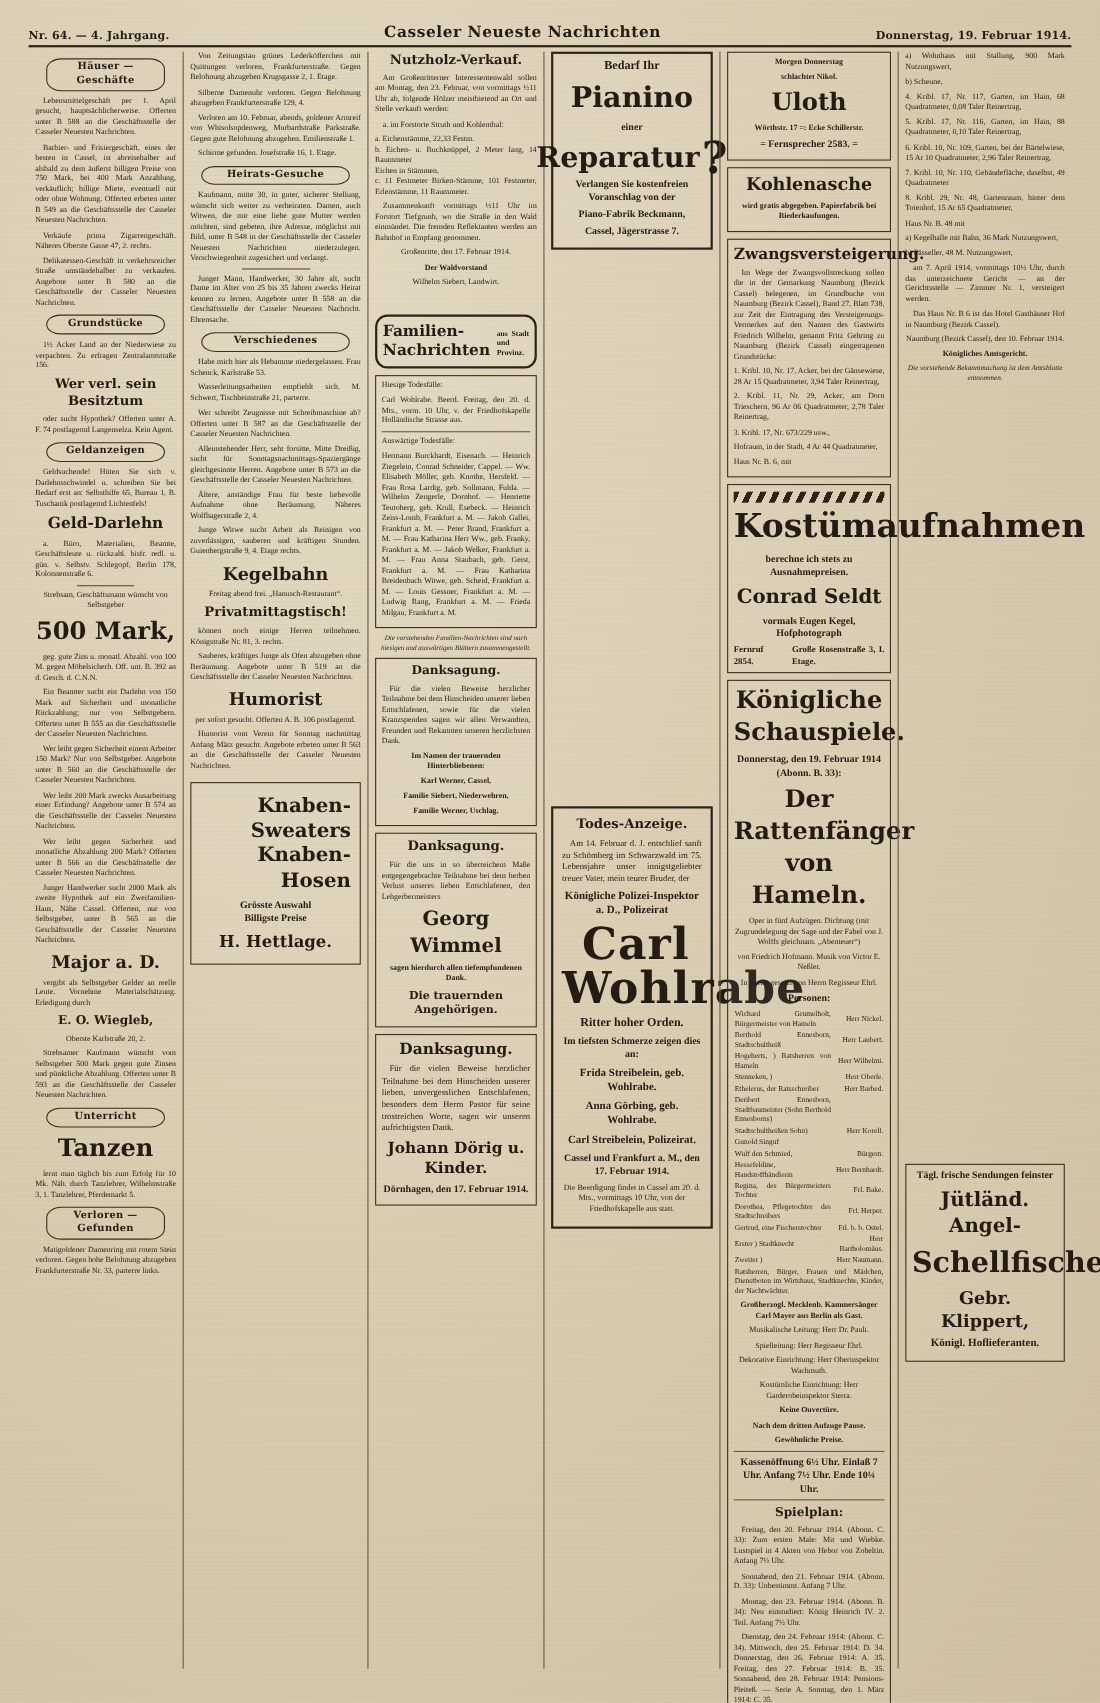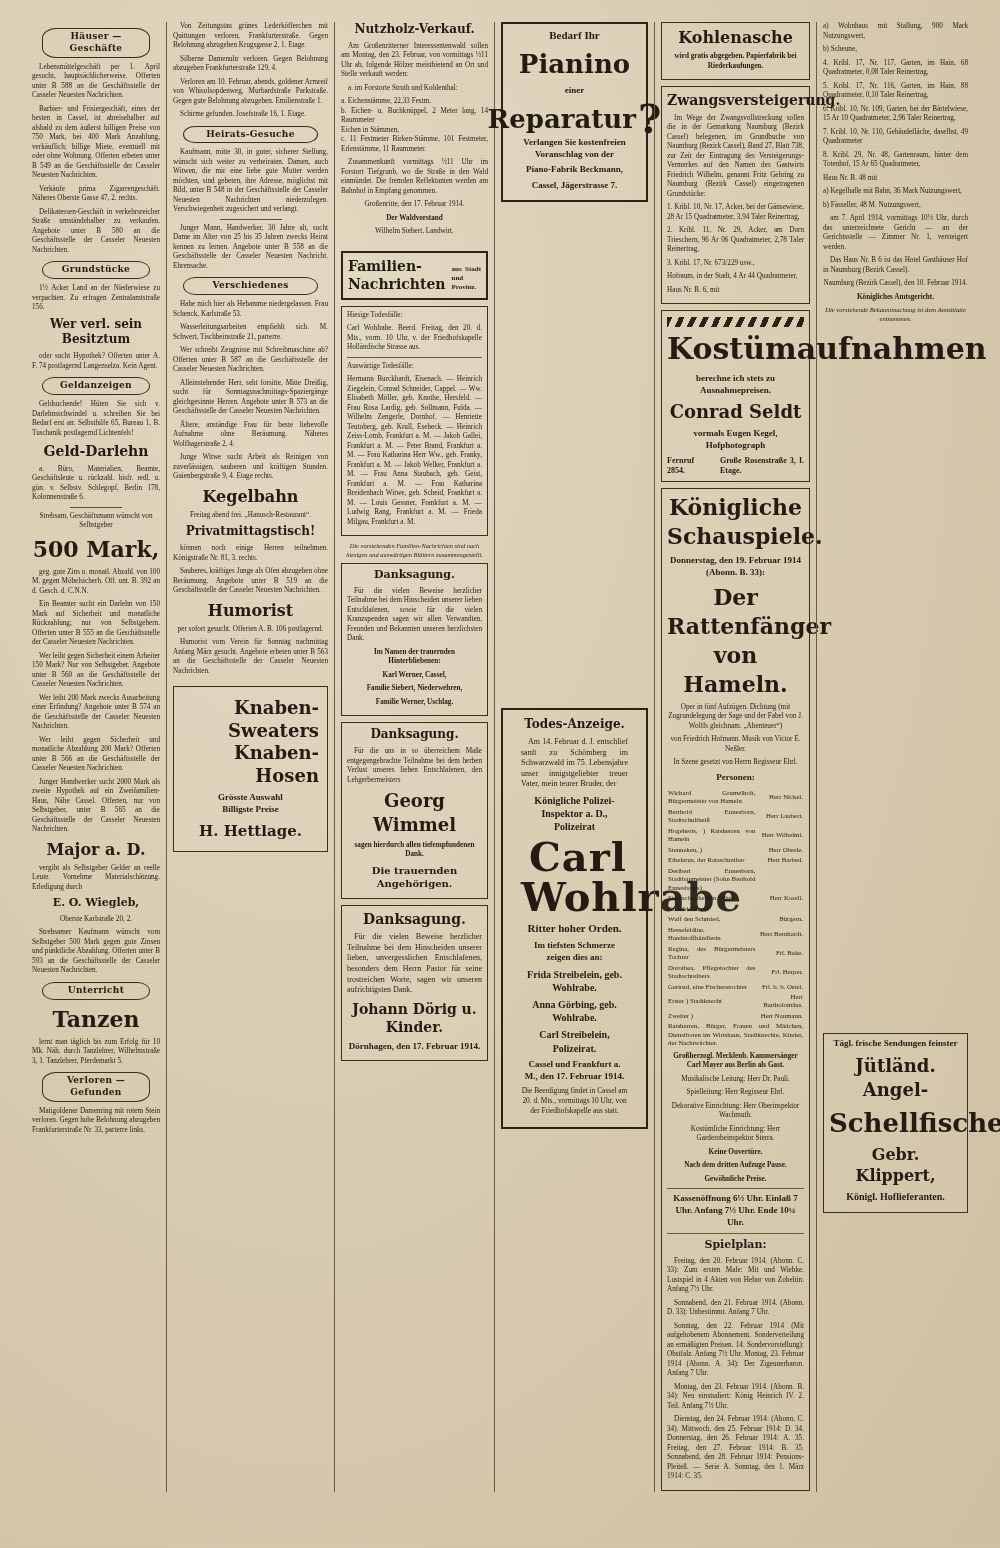--- a/index.html
+++ b/index.html
@@ -88,29 +88,34 @@
   
   .stripes{
     height:10px;
     background:repeating-linear-gradient(115deg,#2b2318 0 5px,transparent 5px 11px);
     margin:2px 0;
   }
   table.roles{width:100%;border-collapse:collapse;}
   table.roles td{font-size:6.8px;line-height:1.25;}
   .nomargin{margin:0;}
   .center-blk{text-align:center;text-indent:0;}
-  .todes{border:2px solid #2b2318;padding:7px 18px;}
+  .todes{border:2px solid #2b2318;padding:7px 8px;}
   .wohl{font-family:"DejaVu Serif",serif;font-weight:bold;font-size:40px;letter-spacing:1px;text-align:center;line-height:1;}
   .knaben{font-family:"DejaVu Serif",serif;font-weight:bold;font-size:18px;line-height:1.25;text-align:right;}
 </style>
 </head>
 <body>
 
 <div class="page">
 
+  <div class="masthead">
+    <div class="mast-left frak">Nr. 64. — 4. Jahrgang.</div>
+    <div class="mast-title frak">Casseler Neueste Nachrichten</div>
+    <div class="mast-right frak">Donnerstag, 19. Februar 1914.</div>
+  </div>
 
   <div class="cols">
 
     <div class="col c1">
       <div class="hdr-oval">Häuser — Geschäfte</div>
       <p>Lebensmittelgeschäft per 1. April gesucht, hauptsächlicherweise. Offerten unter B 588 an die Geschäftsstelle der Casseler Neuesten Nachrichten.</p>
       <p>Barbier- und Frisiergeschäft, eines der besten in Cassel, ist abreisehalber auf alsbald zu dem äußerst billigen Preise von 750 Mark, bei 400 Mark Anzahlung, verkäuflich; billige Miete, eventuell mit oder ohne Wohnung. Offerten erbeten unter B 549 an die Geschäftsstelle der Casseler Neuesten Nachrichten.</p>
       <p>Verkäufe prima Zigarrengeschäft. Näheres Oberste Gasse 47, 2. rechts.</p>
       <p>Delikatessen-Geschäft in verkehrsreicher Straße umständehalber zu verkaufen. Angebote unter B 580 an die Geschäftsstelle der Casseler Neuesten Nachrichten.</p>
       <div class="hdr-oval">Grundstücke</div>
@@ -183,21 +188,21 @@
       <p>a. im Forstorte Struth und Kohlenthal:</p>
       <p class="nomargin" style="text-indent:0">a. Eichenstämme, 22,33 Festm.</p>
       <p class="nomargin" style="text-indent:0">b. Eichen- u. Buchknüppel, 2 Meter lang, 14 Raummeter</p>
       <p class="nomargin" style="text-indent:0">Eichen in Stämmen,</p>
       <p style="text-indent:0">c. 11 Festmeter Birken-Stämme, 101 Festmeter, Erlenstämme, 11 Raummeter.</p>
       <p>Zusammenkunft vormittags ½11 Uhr im Forstort Tiefgrunb, wo die Straße in den Wald einmündet. Die fremden Reflektanten werden am Bahnhof in Empfang genommen.</p>
       <p class="ctr">Großenritte, den 17. Februar 1914.</p>
       <p class="ctr bold">Der Waldvorstand</p>
       <p class="ctr">Wilhelm Siebert, Landwirt.</p>
 
-      <div class="box thick" style="margin-top:14px;">
+      <div class="box thick" style="margin-top:24px;border-radius:11px;">
         <div style="display:flex;align-items:baseline;justify-content:center;gap:6px;">
           <span class="big t14">Familien-Nachrichten</span>
           <span class="t8 bold" style="font-size:7px;">aus Stadt und Provinz.</span>
         </div>
       </div>
 
 
       <div class="box">
         <p style="text-indent:0">Hiesige Todesfälle:</p>
         <p style="text-indent:0">Carl Wohlrabe. Beerd. Freitag, den 20. d. Mts., vorm. 10 Uhr, v. der Friedhofskapelle Holländische Strasse aus.</p>
@@ -258,20 +263,27 @@
         <p class="ctr bold t9">Im tiefsten Schmerze zeigen dies an:</p>
         <p class="ctr bold t10">Frida Streibelein, geb. Wohlrabe.</p>
         <p class="ctr bold t10">Anna Görbing, geb. Wohlrabe.</p>
         <p class="ctr bold t10">Carl Streibelein, Polizeirat.</p>
         <p class="ctr bold t9">Cassel und Frankfurt a. M., den 17. Februar 1914.</p>
         <p class="ctr t8" style="font-size:7.4px;">Die Beerdigung findet in Cassel am 20. d. Mts., vormittags 10 Uhr, von der Friedhofskapelle aus statt.</p>
       </div>
     </div>
 
     <div class="col c5">
+      <div class="box">
+        <p class="ctr bold">Morgen Donnerstag</p>
+        <p class="ctr bold">schlachtet Nikol.</p>
+        <p class="ctr big t22">Uloth</p>
+        <p class="ctr bold">Wörthstr. 17 =: Ecke Schillerstr.</p>
+        <p class="ctr bold t9">= Fernsprecher 2583. =</p>
+      </div>
 
       <div class="box">
         <p class="ctr big t16">Kohlenasche</p>
         <p class="ctr bold">wird gratis abgegeben. Papierfabrik bei Riederkaufungen.</p>
       </div>
 
       <div class="box">
         <p class="ctr big t14">Zwangsversteigerung.</p>
         <p>Im Wege der Zwangsvollstreckung sollen die in der Gemarkung Naumburg (Bezirk Cassel) belegenen, im Grundbuche von Naumburg (Bezirk Cassel), Band 27, Blatt 738, zur Zeit der Eintragung des Versteigerungs-Vermerkes auf den Namen des Gastwirts Friedrich Wilhelm, genannt Fritz Gehring zu Naumburg (Bezirk Cassel) eingetragenen Grundstücke:</p>
         <p style="text-indent:0">1. Kribl. 10, Nr. 17, Acker, bei der Gänsewiese, 28 Ar 15 Quadratmeter, 3,94 Taler Reinertrag,</p>
@@ -375,21 +387,20 @@
         <p class="ctr">Kostümliche Einrichtung: Herr Garderobeinspektor Sterra.</p>
         <p class="ctr bold">Keine Ouvertüre.</p>
         <p class="ctr bold">Nach dem dritten Aufzuge Pause.</p>
         <p class="ctr bold">Gewöhnliche Preise.</p>
         <hr class="rule-thin">
         <p class="ctr bold t9">Kassenöffnung 6½ Uhr.   Einlaß 7 Uhr.   Anfang 7½ Uhr.   Ende 10¼ Uhr.</p>
         <hr class="rule-thin">
         <p class="ctr big t11">Spielplan:</p>
         <p>Freitag, den 20. Februar 1914. (Abonn. C. 33): Zum ersten Male: Mit und Wiebke. Lustspiel in 4 Akten von Hebor von Zobeltin. Anfang 7½ Uhr.</p>
         <p>Sonnabend, den 21. Februar 1914. (Abonn. D. 33): Unbestimmt. Anfang 7 Uhr.</p>
-        <p>Sonntag, den 22. Februar 1914 (Mit aufgehobenem Abonnement. Sonderverteilung an ermäßigten Preisen. 14. Sondervorstellung): Obstfalz. Anfang 7½ Uhr. Montag, 23. Februar 1914 (Abonn. A. 34): Der Zigeunerbaron. Anfang 7 Uhr.</p>
         <p>Montag, den 23. Februar 1914. (Abonn. B. 34): Neu einstudiert: König Heinrich IV. 2. Teil. Anfang 7½ Uhr.</p>
         <p>Dienstag, den 24. Februar 1914: (Abonn. C. 34). Mittwoch, den 25. Februar 1914: D. 34. Donnerstag, den 26. Februar 1914: A. 35. Freitag, den 27. Februar 1914: B. 35. Sonnabend, den 28. Februar 1914: Pensions-Pleiteß. — Serie A. Sonntag, den 1. März 1914: C. 35.</p>
       </div>
     </div>
 
     <div class="col c6">
       <p style="text-indent:0">a) Wohnhaus mit Stallung, 900 Mark Nutzungswert,</p>
       <p style="text-indent:0">b) Scheune,</p>
       <p style="text-indent:0">4. Kribl. 17, Nr. 117, Garten, im Hain, 68 Quadratmeter, 0,08 Taler Reinertrag,</p>
       <p style="text-indent:0">5. Kribl. 17, Nr. 116, Garten, im Hain, 88 Quadratmeter, 0,10 Taler Reinertrag,</p>

